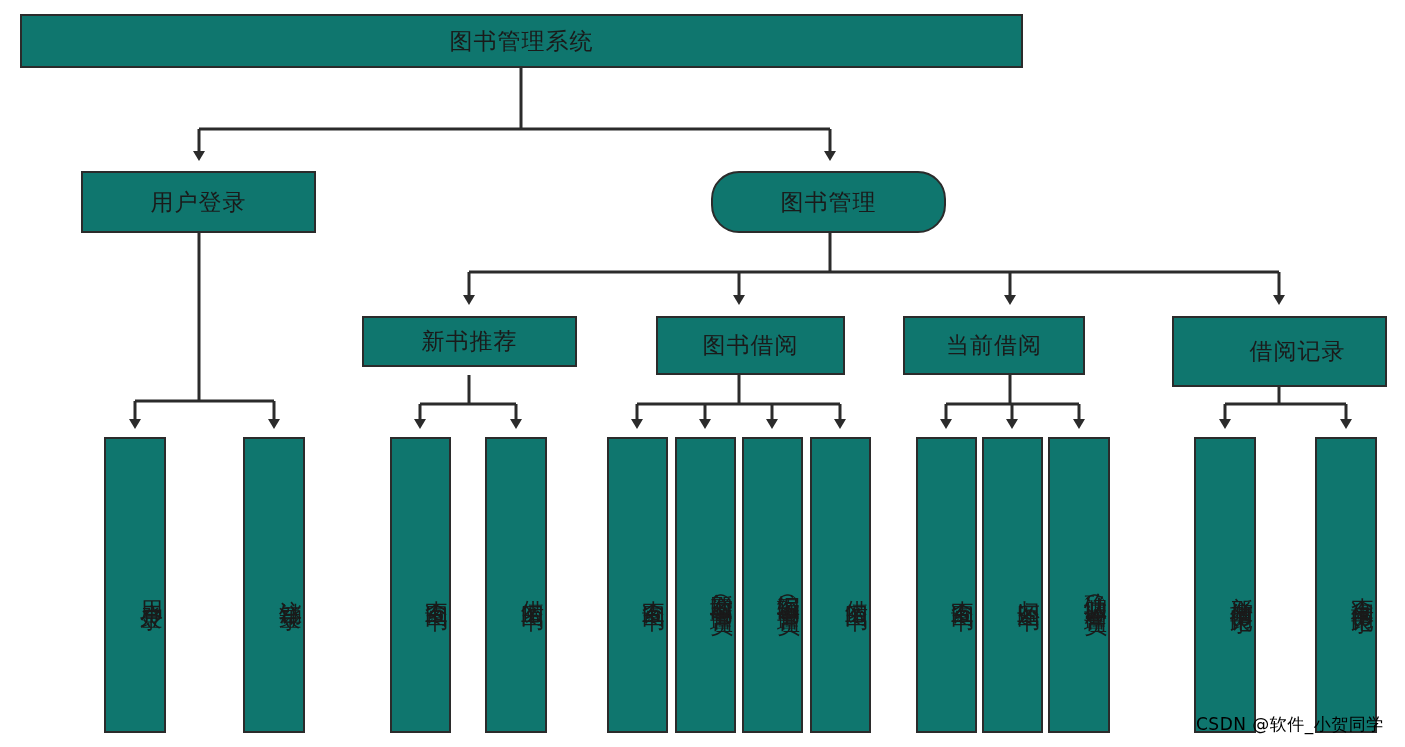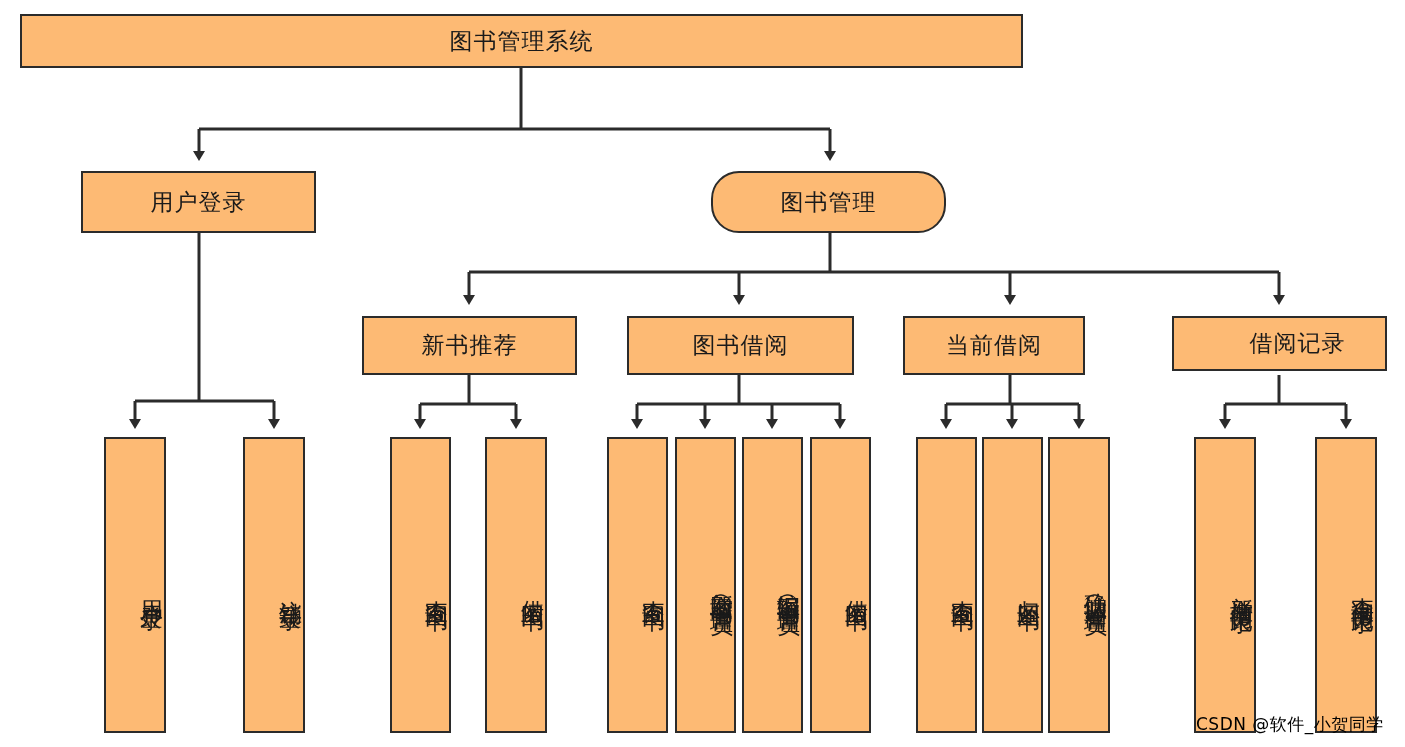--- a/index.html
+++ b/index.html
@@ -21,21 +21,21 @@
   }
   svg.edges {
     position: absolute;
     left: 0; top: 0;
     width: 1405px;
     height: 747px;
   }
   .node {
     position: absolute;
     box-sizing: border-box;
-    background: #fdba74;
+    background: #0f766e;
     border: 2px solid #2b2b2b;
     display: flex;
     align-items: center;
     justify-content: center;
     color: #1a1a1a;
   }
   .node.horiz {
     font-size: 23px;
     letter-spacing: 1px;
   }
@@ -124,30 +124,30 @@
     <span class="label">图书管理系统</span>
   </div>
 
   <div class="node horiz" style="left:81px;top:171px;width:235px;height:62px;">
     <span class="label">用户登录</span>
   </div>
   <div class="node horiz" style="left:711px;top:171px;width:235px;height:62px;border-radius:28px;">
     <span class="label">图书管理</span>
   </div>
 
-  <div class="node horiz" style="left:362px;top:316px;width:215px;height:59px;">
+  <div class="node horiz" style="left:362px;top:316px;width:215px;height:51px;">
     <span class="label">新书推荐</span>
   </div>
-  <div class="node horiz" style="left:627px;top:316px;width:227px;height:59px;">
+  <div class="node horiz" style="left:656px;top:316px;width:189px;height:59px;">
     <span class="label">图书借阅</span>
   </div>
   <div class="node horiz" style="left:903px;top:316px;width:182px;height:59px;">
     <span class="label">当前借阅</span>
   </div>
-  <div class="node horiz" style="left:1172px;top:316px;width:215px;height:55px;padding-left:36px;">
+  <div class="node horiz" style="left:1172px;top:316px;width:215px;height:71px;padding-left:36px;">
     <span class="label">借阅记录</span>
   </div>
 
   <div class="node vert" style="left:104px;top:437px;width:62px;height:296px;">
     <span class="label">用户登录</span>
   </div>
   <div class="node vert" style="left:243px;top:437px;width:62px;height:296px;">
     <span class="label">注销登录</span>
   </div>
   <div class="node vert" style="left:390px;top:437px;width:61px;height:296px;">

